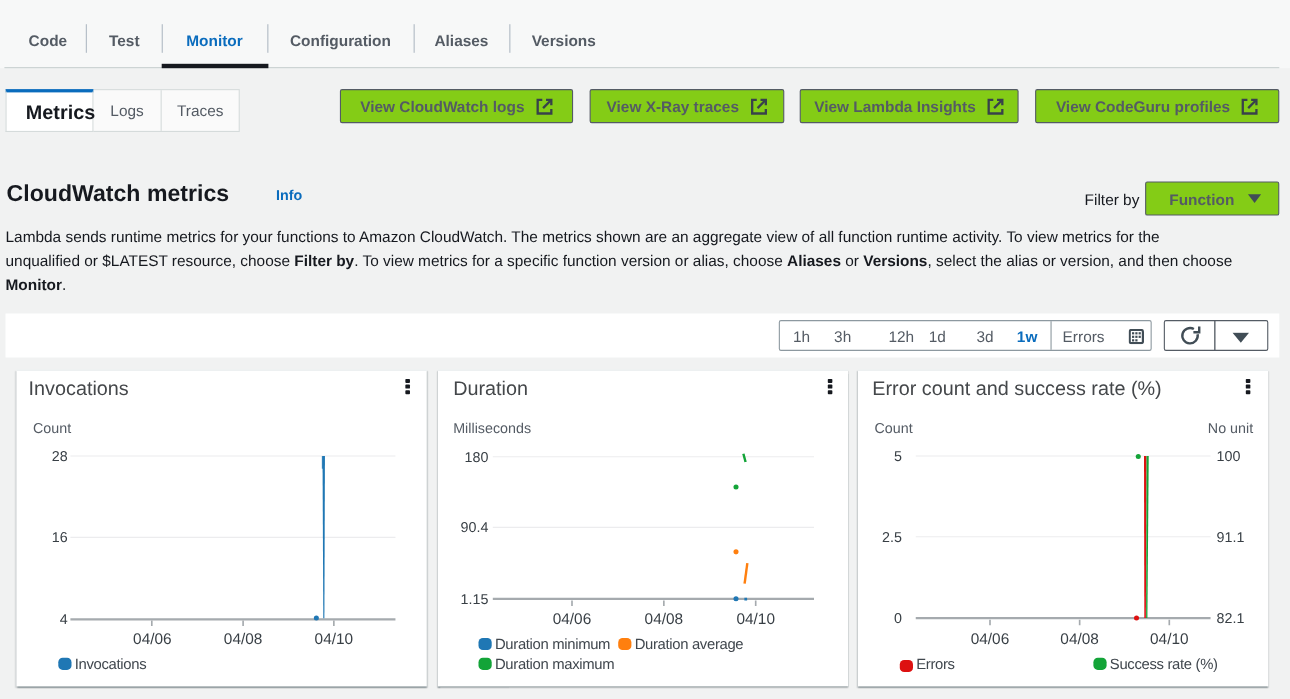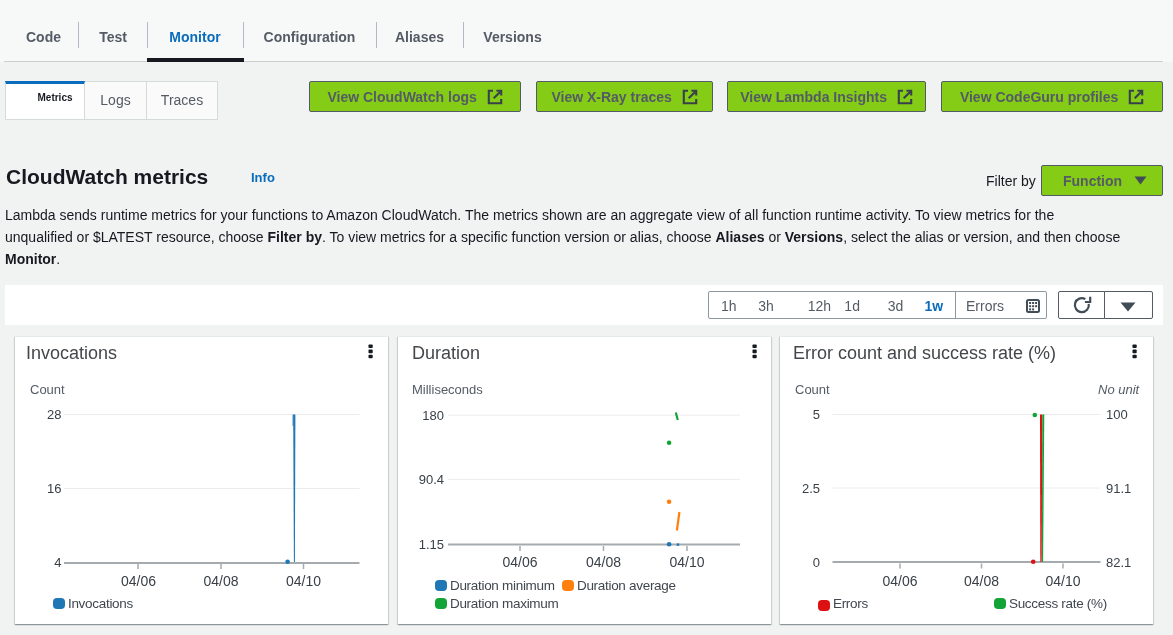--- a/index.html
+++ b/index.html
@@ -31,21 +31,21 @@
   <div class="abs sep" style="left:78px;  top:22px; height:26px;"></div>
   <div class="abs sep" style="left:147px; top:22px; height:26px;"></div>
   <div class="abs sep" style="left:243px; top:22px; height:26px;"></div>
   <div class="abs sep" style="left:376px; top:22px; height:26px;"></div>
   <div class="abs sep" style="left:463px; top:22px; height:26px;"></div>
   <div class="abs" style="left:4px; top:61px; width:1159px; height:1px; background:#c8d0d0;"></div>
   <div class="abs" style="left:147px; top:58px; width:97px; height:4px; background:#16191f;"></div>
 
   <div class="abs" style="left:5px; top:81px; width:213px; height:39px; border:1px solid #d5dbdb; background:#fafafa;"></div>
   <div class="abs" style="left:5px; top:81px; width:80px; height:39px; background:#fff; border:1px solid #d5dbdb; border-top:3px solid #0a6cbd;"></div>
-  <div class="abs" style="left:5px; top:92px; width:100px; text-align:center; font-size:10px; font-weight:bold; color:#16191f;">Metrics</div>
+  <div class="abs" style="left:5px; top:92px; width:100px; text-align:center; font-size:18px; font-weight:bold; color:#16191f;">Metrics</div>
   <div class="abs" style="left:85px; top:92px; width:61px; text-align:center; font-size:14px; color:#545b64;">Logs</div>
   <div class="abs" style="left:146px; top:92px; width:72px; text-align:center; font-size:14px; color:#545b64;">Traces</div>
   <div class="abs" style="left:146px; top:82px; width:1px; height:37px; background:#d5dbdb;"></div>
 
   <div class="abs btn" style="left:309px; top:81px; width:212px; height:31px;">View CloudWatch logs&nbsp;&nbsp;<svg width="16" height="16" viewBox="0 0 16 16" style="margin-left:2px;">
       <g fill="none" stroke="#38414b" stroke-width="2.1">
         <path d="M6 1.8 H1.8 V14.2 H14.2 V10"></path>
         <path d="M9.4 1.8 H14.2 V6.6"></path>
         <path d="M13.6 2.4 L6.7 9.3"></path>
       </g>
@@ -211,21 +211,21 @@
   <div class="abs card" style="left:780px; top:335.5px; width:373px; height:288px;"></div>
   <div class="abs chart-title" style="left:793px; top:343px;text-align:center;">Error count and success rate (%)</div>
   <svg class="abs" style="left:1132px; top:344px;" width="5.5" height="15" viewBox="0 0 5.5 15">
     <g fill="#16191f">
       <rect x="0.5" y="0.5" width="4.2" height="3.6" rx="0.8"></rect>
       <rect x="0.5" y="5.6" width="4.2" height="3.6" rx="0.8"></rect>
       <rect x="0.5" y="10.7" width="4.2" height="3.6" rx="0.8"></rect>
     </g>
   </svg>
   <div class="abs unit" style="left:795px; top:382px;">Count</div>
-  <div class="abs unit" style="left:1098px; top:382px;font-style:italic;">No unit</div>
+  <div class="abs unit" style="left:1098px; top:382px;">No unit</div>
   <svg class="abs" style="left:783px; top:335px;" width="376" height="289">
     <g stroke="#ececee" stroke-width="1">
       <line x1="49.5" y1="79.5" x2="317.5" y2="79.5"></line>
       <line x1="49.5" y1="153" x2="317.5" y2="153"></line>
     </g>
     <line x1="49.5" y1="227" x2="317.5" y2="227" stroke="#a5aaae" stroke-width="2"></line>
     <g stroke="#a5aaae" stroke-width="1.5">
       <line x1="117" y1="228.5" x2="117" y2="233.5"></line>
       <line x1="198.5" y1="228.5" x2="198.5" y2="233.5"></line>
       <line x1="280" y1="228.5" x2="280" y2="233.5"></line>

